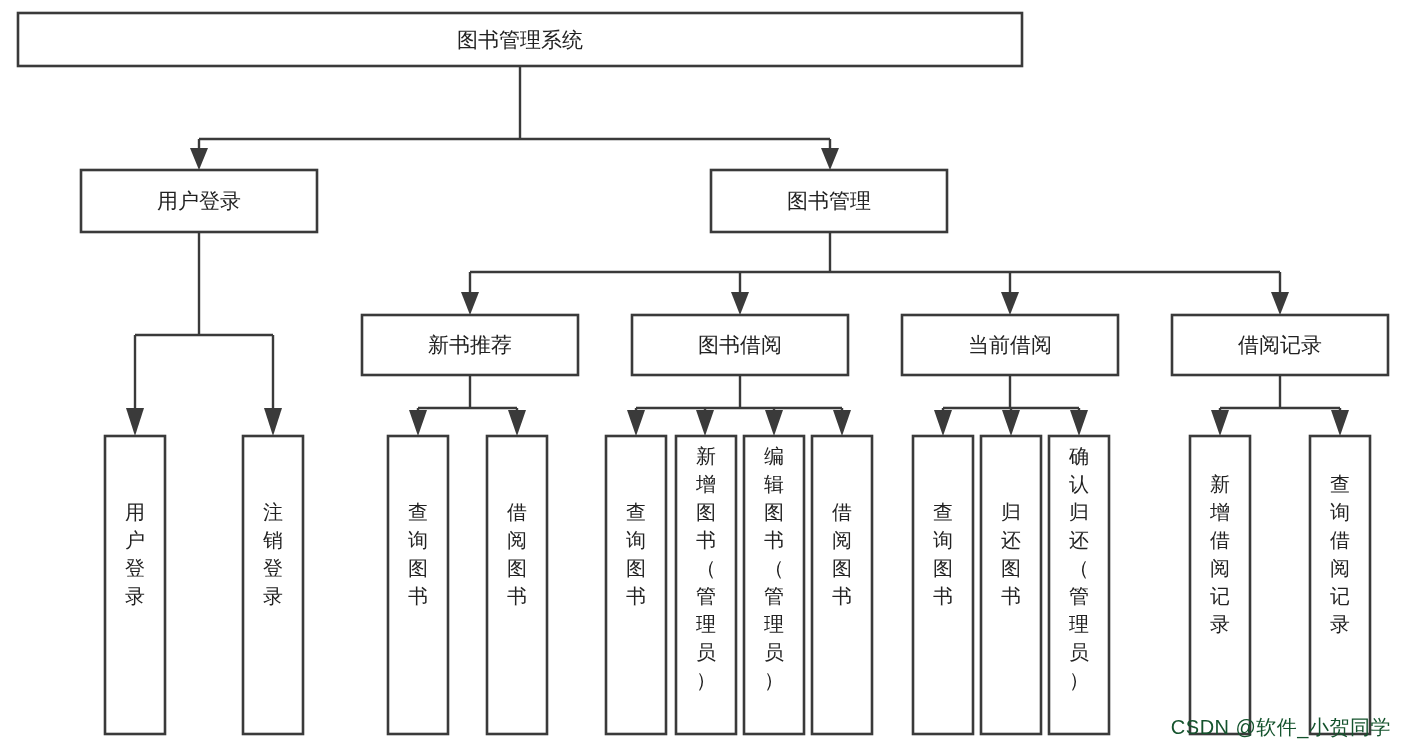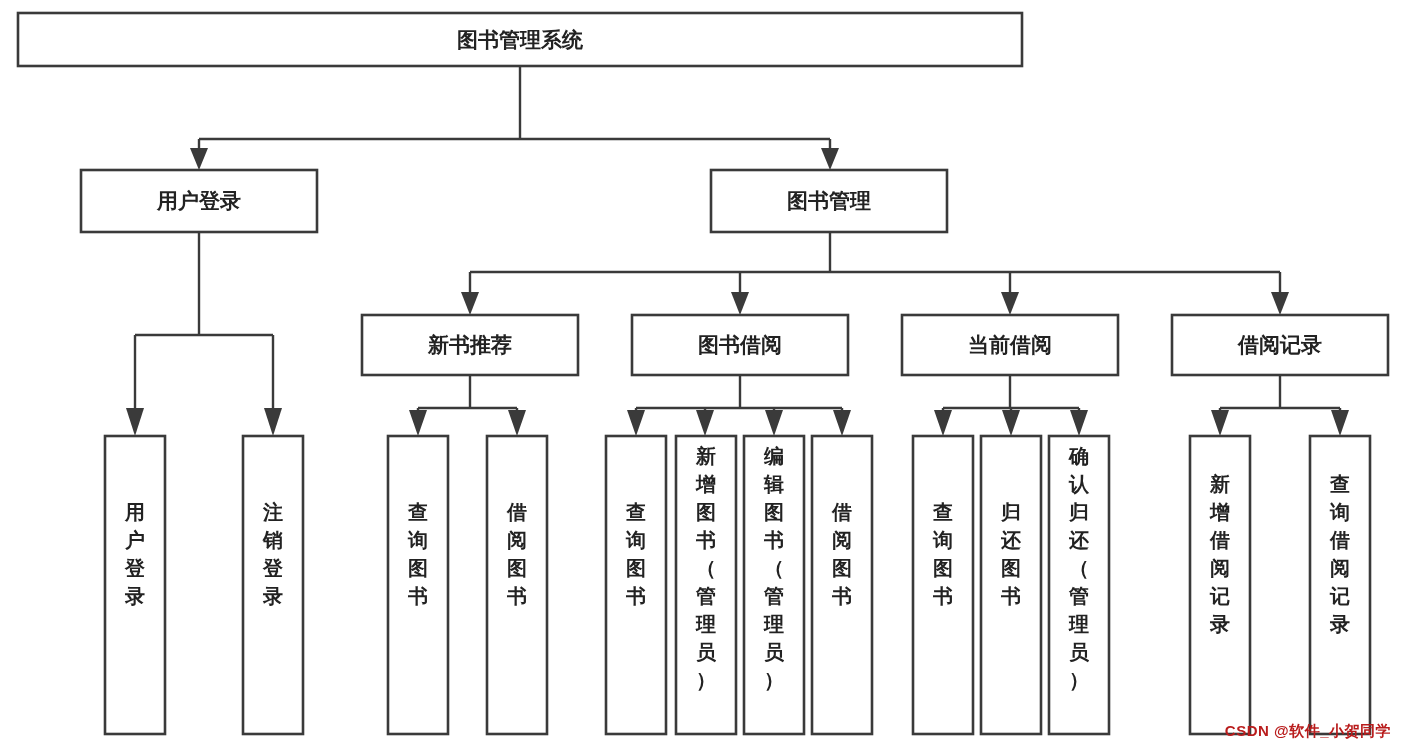--- a/index.html
+++ b/index.html
@@ -13,21 +13,20 @@
     height: 747px;
     font-family: "Liberation Sans", "DejaVu Sans", sans-serif;
     overflow: hidden;
     position: relative;
   }
   #diagram-root {
     position: relative;
     width: 1405px;
     height: 747px;
     background: #ffffff;
-    font-weight: bold;
   }
   svg.flow-canvas {
     position: absolute;
     left: 0;
     top: 0;
     width: 1405px;
     height: 747px;
   }
   .node-box {
     fill: #ffffff;
@@ -55,22 +54,22 @@
     font-family: "Liberation Sans", "DejaVu Sans", sans-serif;
     font-size: 20px;
     fill: #222222;
     text-anchor: middle;
   }
   .watermark-text {
     position: absolute;
     right: 14px;
     bottom: 6px;
     font-family: "Liberation Sans", "DejaVu Sans", sans-serif;
-    font-size: 15px;
-    color: #b91c1c;
+    font-size: 20px;
+    color: #14532d;
     letter-spacing: 0.5px;
     white-space: nowrap;
     user-select: none;
   }
 </style>
 </head>
 <body>
 
 <div id="diagram-root">
 

